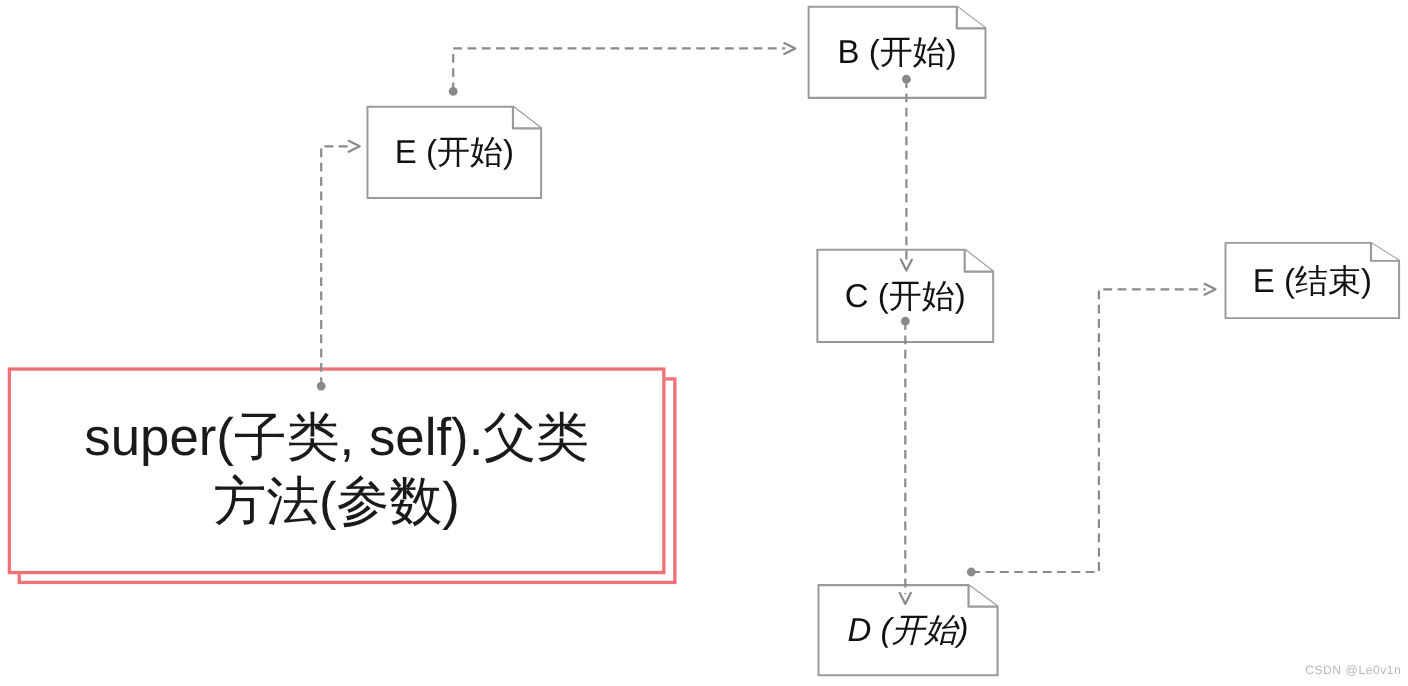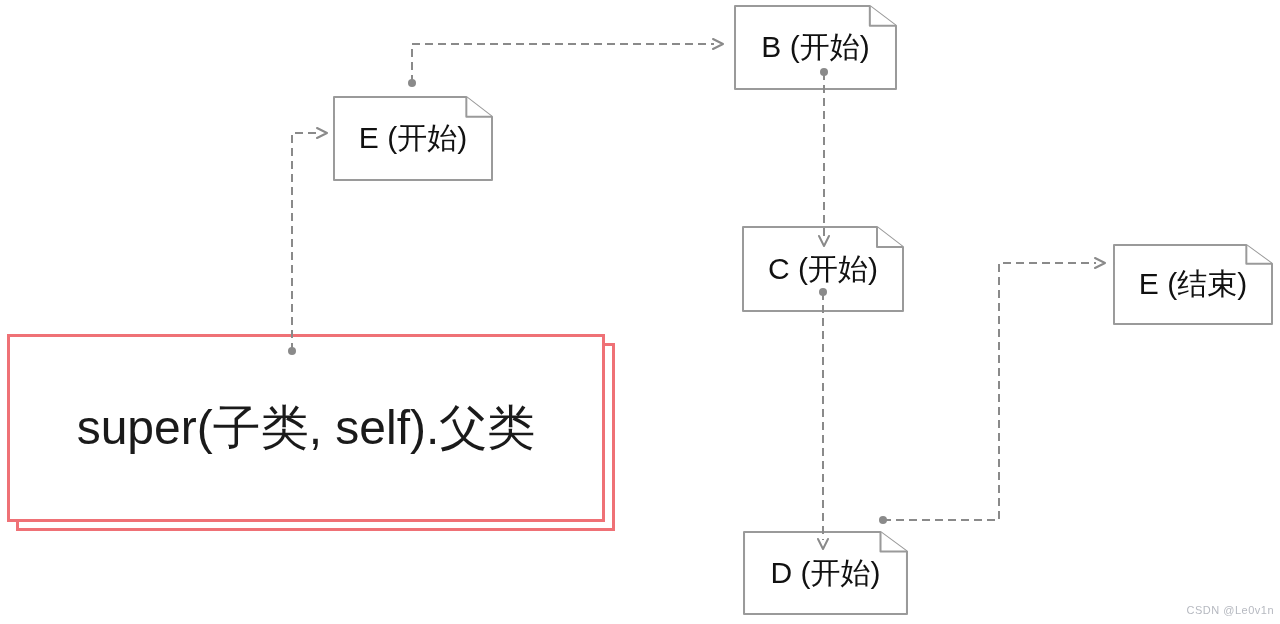--- a/index.html
+++ b/index.html
@@ -25,22 +25,22 @@
   .note-fold{fill:#ffffff;stroke:var(--node-border);stroke-width:2;stroke-linejoin:round;}
   .node-label{
     position:absolute;inset:0;
     display:flex;align-items:center;justify-content:center;
     font-size:30px;font-weight:500;color:var(--node-text);
     white-space:nowrap;letter-spacing:0;
   }
   .n-e-start{left:333px;top:96px;width:160px;height:85px;text-decoration:underline;}
   .n-b{left:734px;top:5px;width:163px;height:85px;}
   .n-c{left:742px;top:226px;width:162px;height:86px;}
-  .n-d{left:743px;top:531px;width:165px;height:84px;}
-  .n-e-end{left:1113px;top:220px;width:160px;height:81px;margin-top:24px;}
+  .n-d{left:743px;top:531px;width:165px;height:84px;font-style:italic;}
+  .n-e-end{left:1113px;top:220px;width:160px;height:70px;}
   
   .annotation-shadow{
     position:absolute;left:16px;top:343px;width:593px;height:182px;
     background:#ffffff;border:3px solid var(--annotation-border);
   }
   .annotation{
     position:absolute;left:7px;top:334px;width:592px;height:182px;
     background:#ffffff;border:3px solid var(--annotation-border);
     display:flex;flex-direction:column;align-items:center;justify-content:center;
     font-size:48px;line-height:58px;font-weight:500;color:var(--annotation-text);
@@ -58,20 +58,21 @@
   }
 </style>
 </head>
 <body>
 
 <div class="canvas">
 
   <div class="annotation-shadow"></div>
   <div class="annotation">
     <div>super(子类, self).父类</div>
+    <div>方法(参数)</div>
   </div>
 
   <div class="node n-e-start">
     <svg viewBox="0 0 162 86" preserveAspectRatio="none">
       <path class="note-outline" d="M1,1 L135,1 L161,21 L161,85 L1,85 Z"></path>
       <path class="note-fold" d="M135,1 L135,21 L161,21"></path>
     </svg>
     <span class="node-label">E (开始)</span>
   </div>
 

